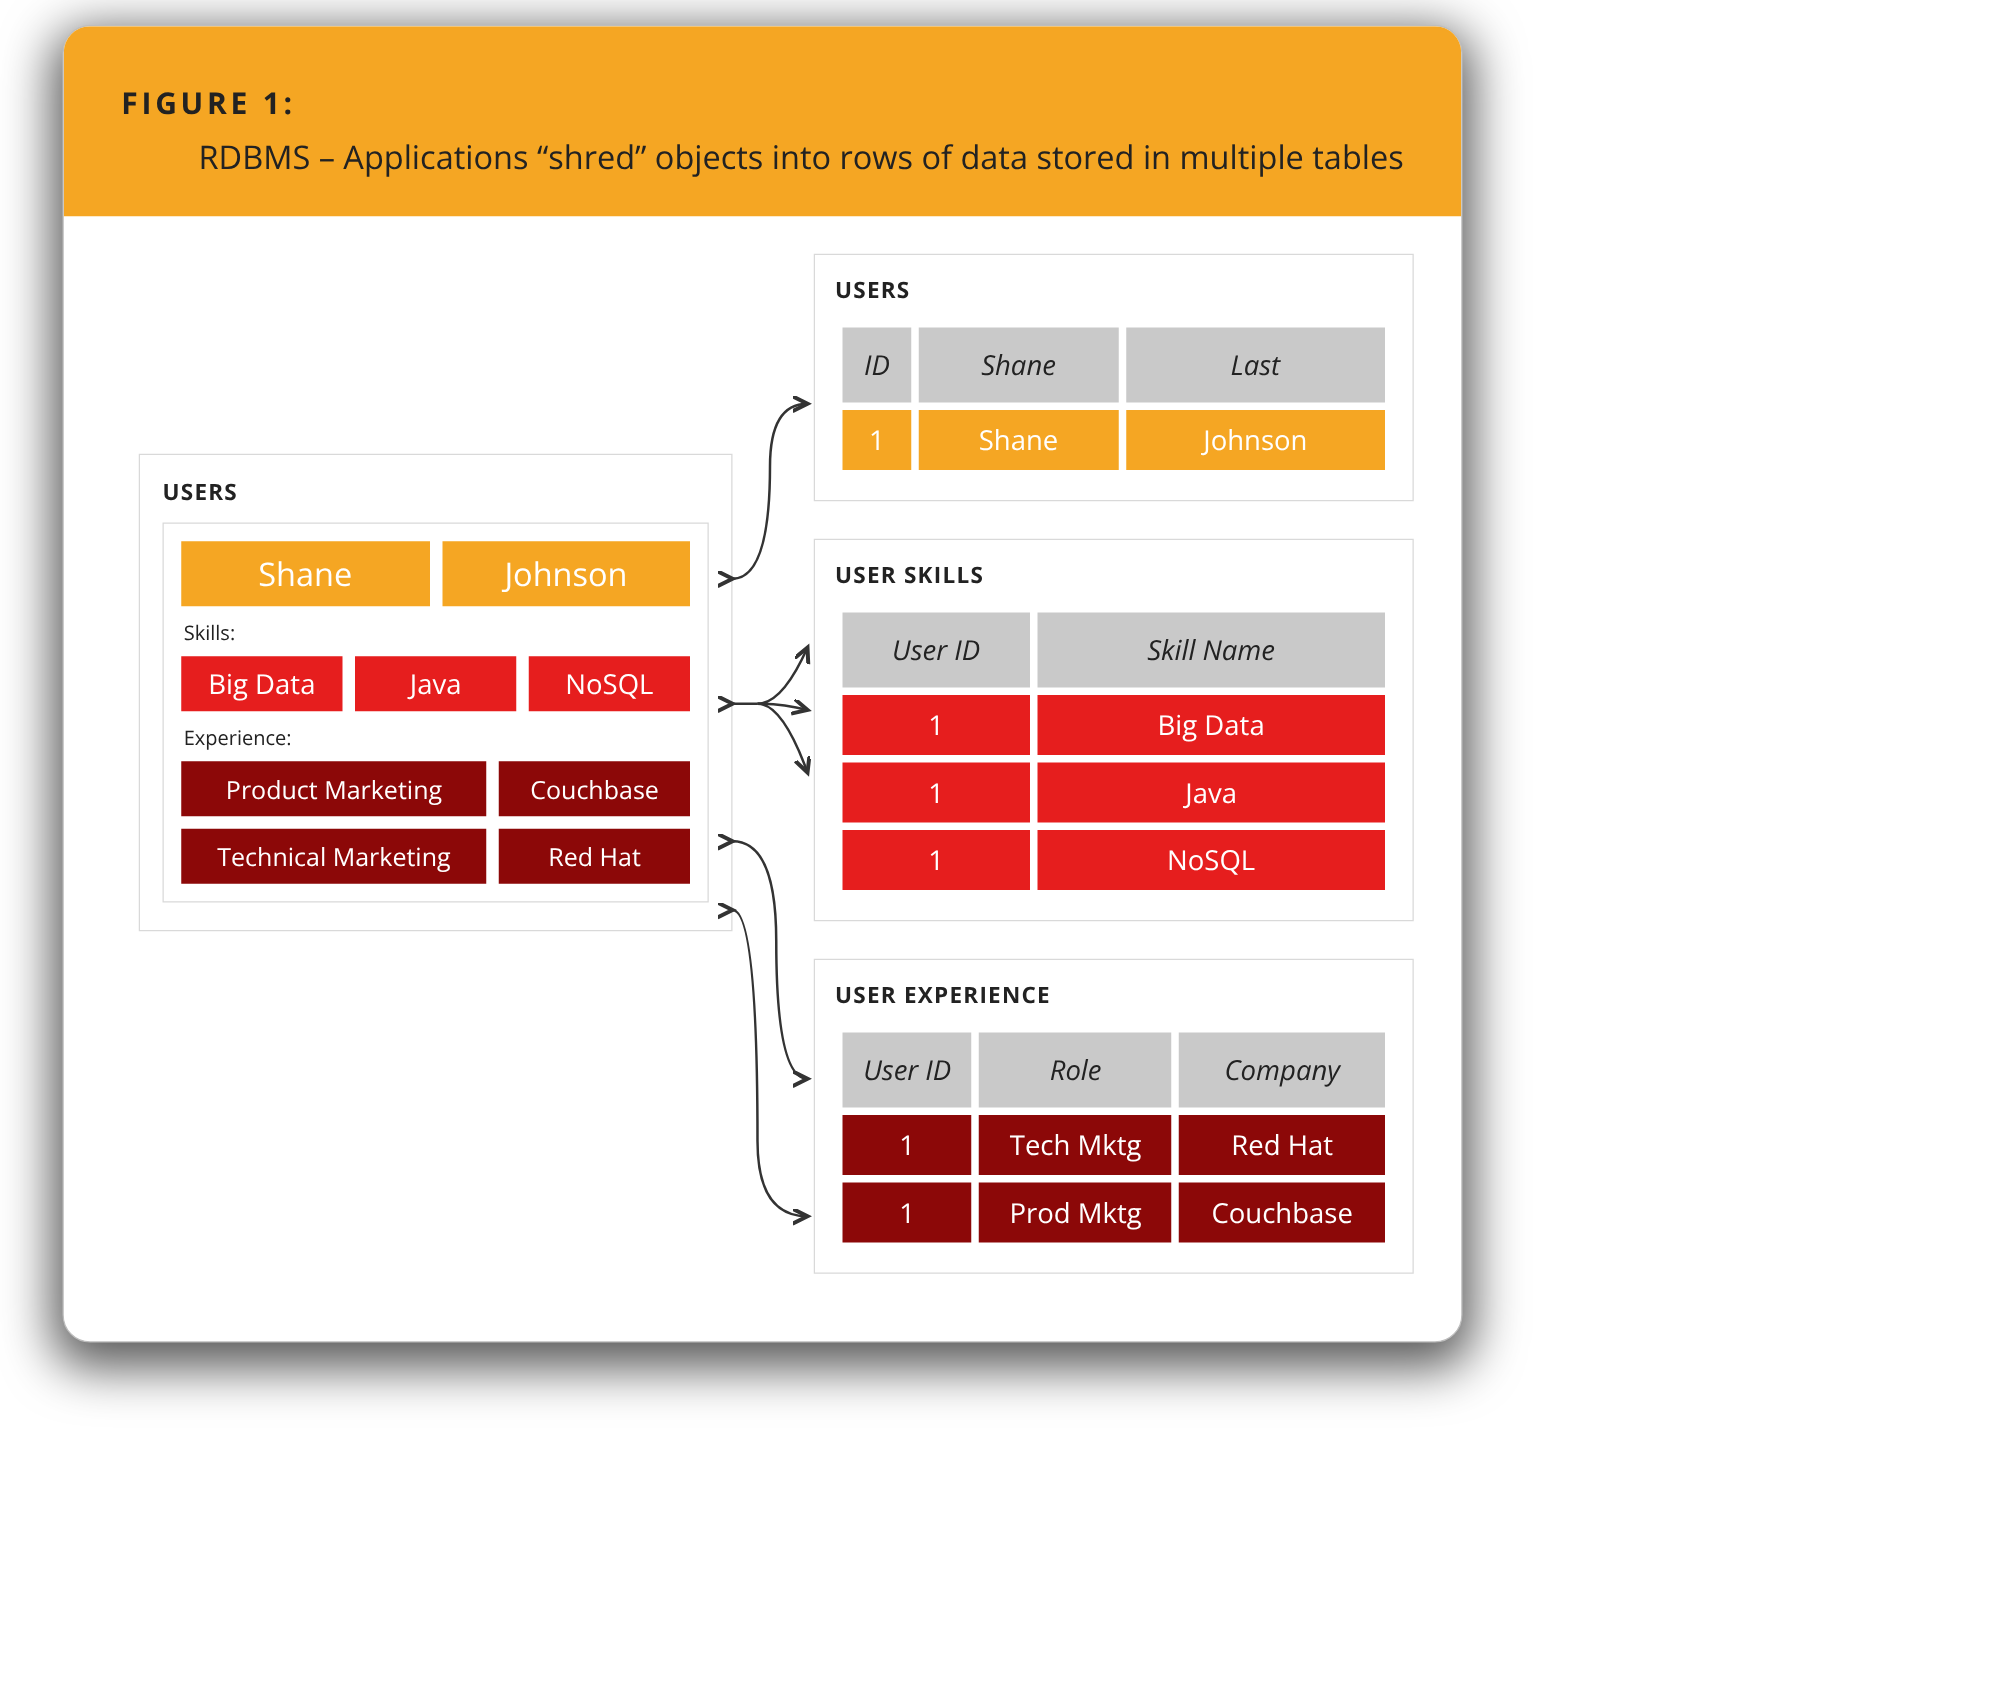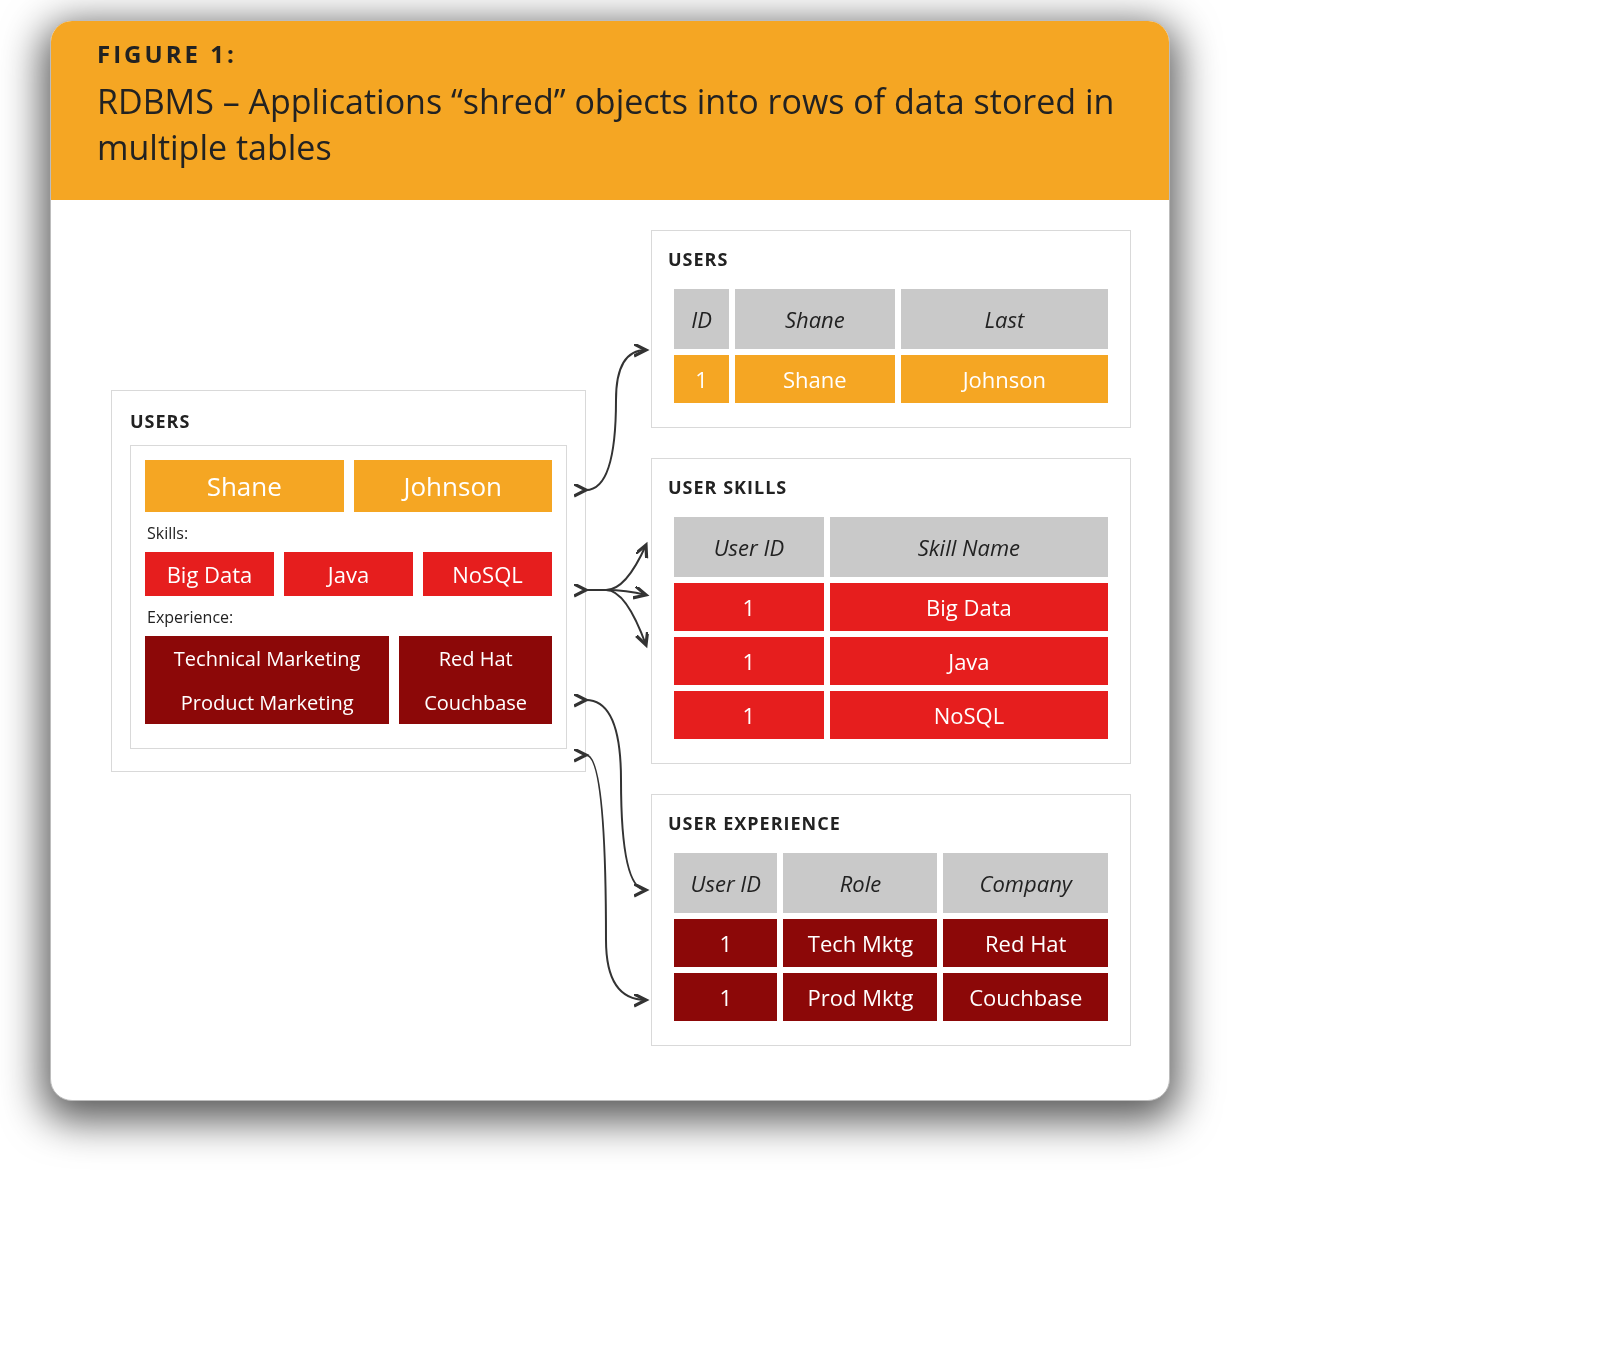--- a/index.html
+++ b/index.html
@@ -25,32 +25,33 @@
     top:20px;
     width:1120px;
     border-radius:22px;
     background:var(--white);
     border:1px solid #bdbdbd;
     box-shadow:0 12px 40px 8px rgba(0,0,0,.65);
     overflow:hidden;
   }
   .card-header{
     background:var(--orange);
-    padding:16px 46px 30px 46px;
+    padding:45px 46px 30px 46px;
   }
   .fig-label{
     font-weight:700;
     letter-spacing:3px;
     font-size:24px;
     color:var(--text);
     margin-bottom:8px;
   }
   .fig-title{
-    font-size:34px;
-    color:var(--text);
+    font-size:26px;
+    color:var(--text);
+    text-align:right;
   }
   .card-body{
     position:relative;
     padding:40px 40px 50px 40px;
   }
 
   
   .left-panel{
     position:absolute;
     left:60px;
@@ -146,27 +147,27 @@
           <div class="cell orange">Shane</div>
           <div class="cell orange">Johnson</div>
         </div>
         <div class="sub-label">Skills:</div>
         <div class="row">
           <div class="cell small red">Big Data</div>
           <div class="cell small red">Java</div>
           <div class="cell small red">NoSQL</div>
         </div>
         <div class="sub-label">Experience:</div>
+        <div class="row">
+          <div class="cell tiny darkred" style="flex:1.6">Product Marketing</div>
+          <div class="cell tiny darkred">Couchbase</div>
+        </div>
         <div class="row" style="margin-bottom:0">
           <div class="cell tiny darkred" style="flex:1.6">Technical Marketing</div>
           <div class="cell tiny darkred">Red Hat</div>
-        </div>
-        <div class="row">
-          <div class="cell tiny darkred" style="flex:1.6">Product Marketing</div>
-          <div class="cell tiny darkred">Couchbase</div>
         </div>
       </div>
     </div>
 
     <div class="right-col">
 
       <div class="table-panel">
         <div class="panel-title">USERS</div>
         <table class="tbl">
           <tbody>

